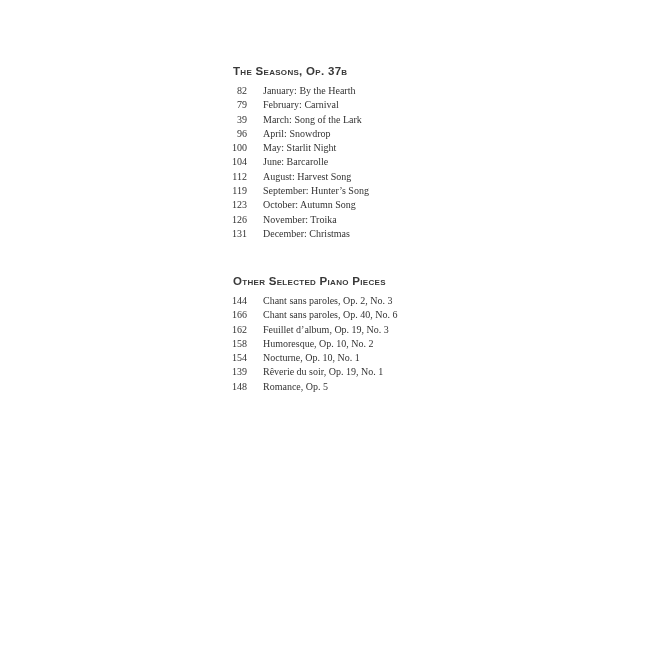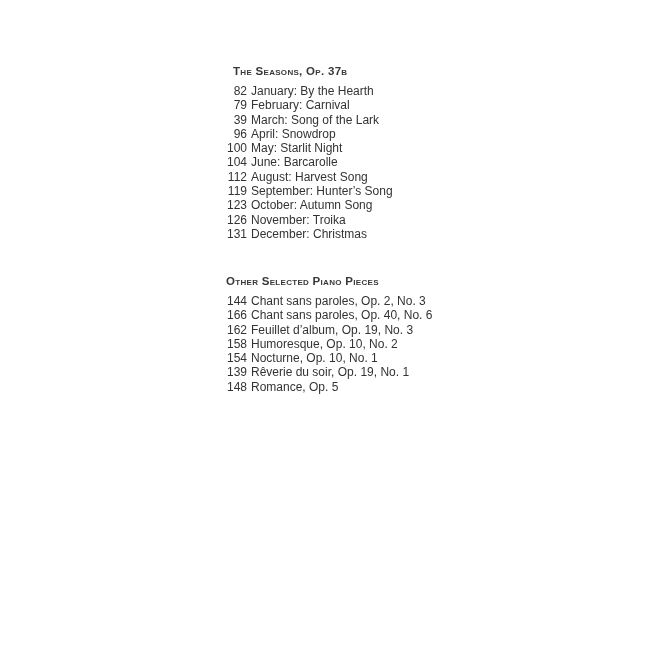--- a/index.html
+++ b/index.html
@@ -25,45 +25,45 @@
     font-family: "Liberation Sans", sans-serif;
     font-variant: small-caps;
     font-weight: bold;
     font-size: 11.5px;
     line-height: 14px;
     letter-spacing: 0.3px;
     color: var(--heading);
     white-space: nowrap;
   }
   .heading-1 { top: 64px; left: 233px; }
-  .heading-2 { top: 274px; left: 226px; }
+  .heading-2 { top: 274px; left: 233px; }
   .toc-list {
     position: absolute;
     left: 220px;
-    font-family: Liberation Sans, sans-serif;
-    font-size: 12px;
+    font-family: Liberation Serif, serif;
+    font-size: 10px;
     color: var(--text);
   }
   .list-1 { top: 84px; }
   .list-2 { top: 294px; }
   .toc-row {
     display: flex;
     height: 14.3px;
     line-height: 14.3px;
     align-items: baseline;
     white-space: nowrap;
   }
   .toc-page-num {
     display: inline-block;
     width: 27px;
     text-align: right;
     line-height: 14.3px;
   }
   .toc-title {
-    margin-left: 4px;
+    margin-left: 16px;
     line-height: 14.3px;
   }
 </style>
 </head>
 <body>
 
 <div class="page">
 
   <h2 class="section-heading heading-1">The Seasons, Op. 37b</h2>
 

